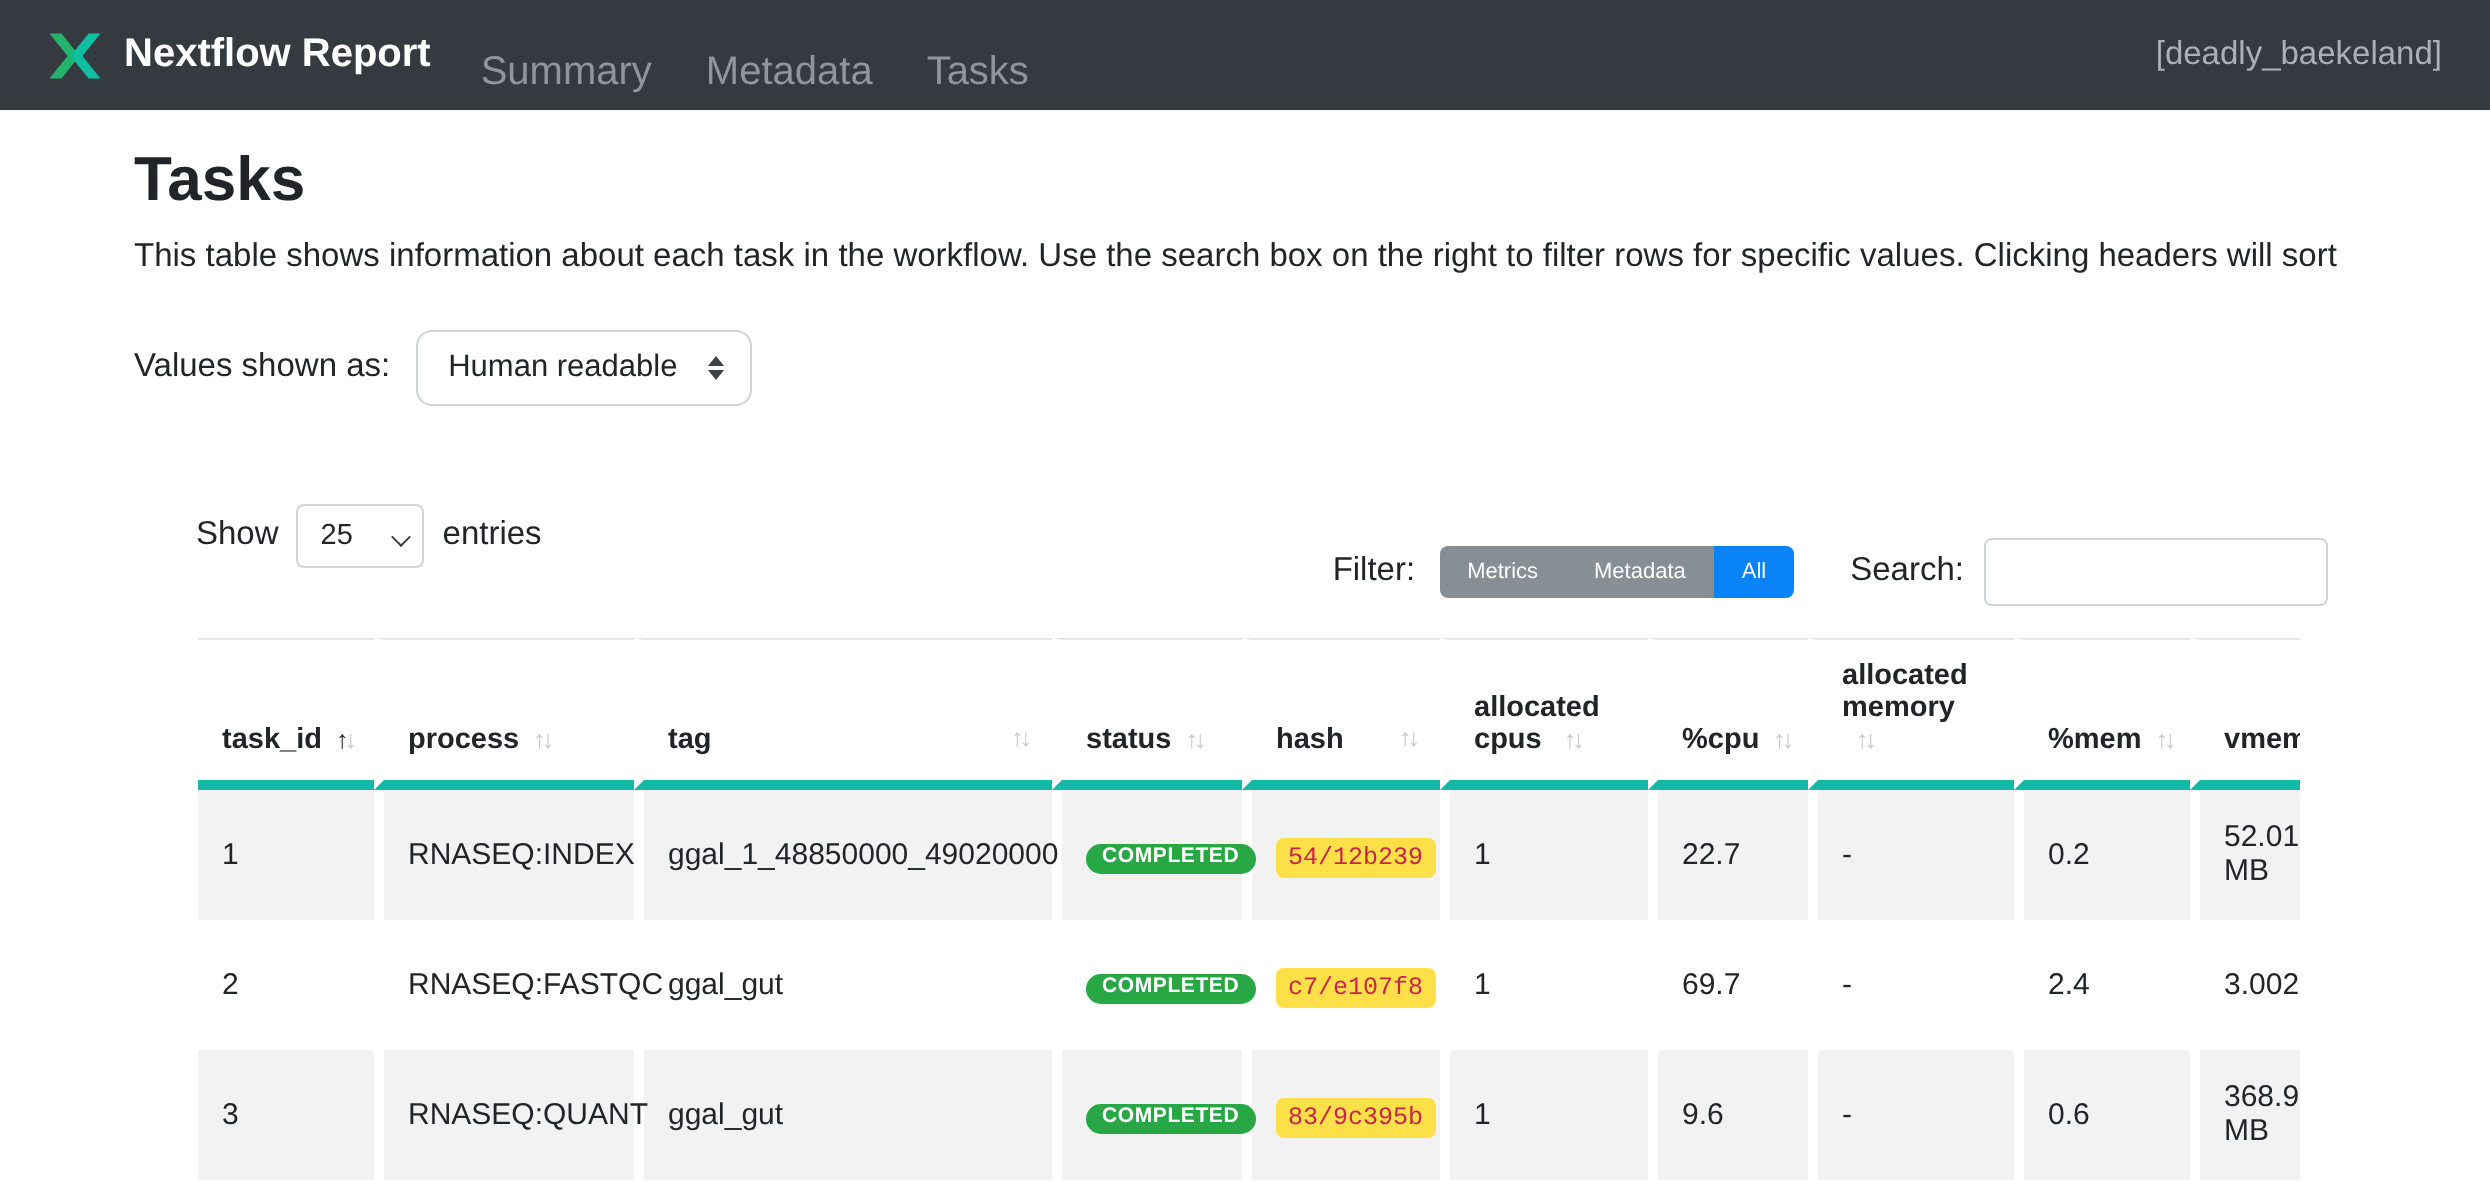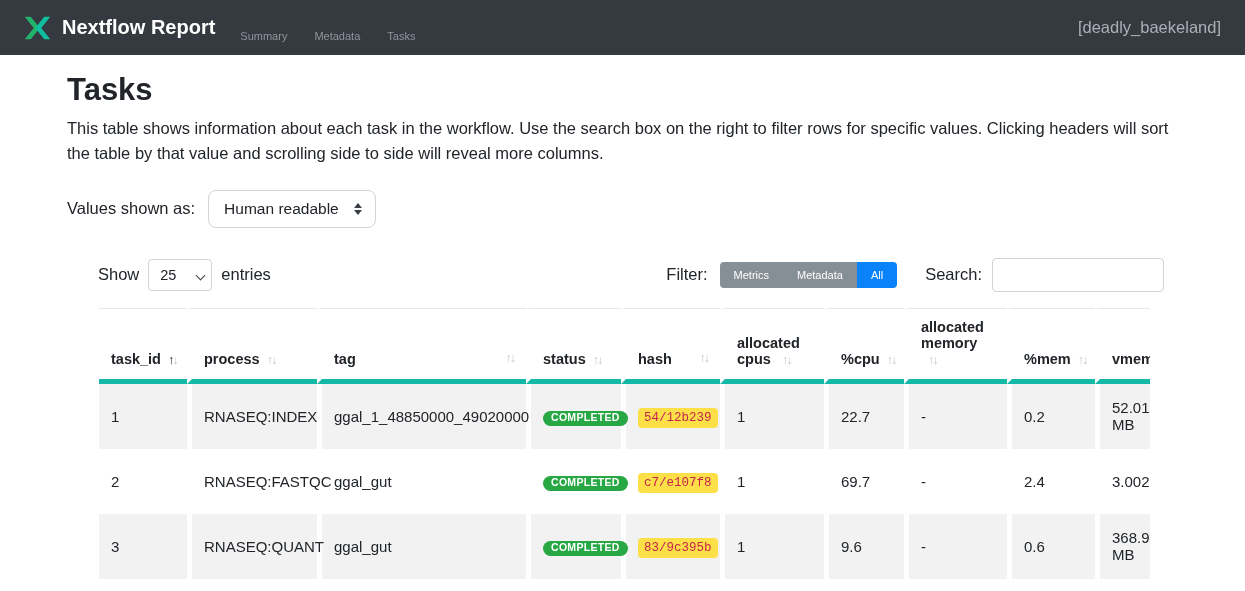--- a/index.html
+++ b/index.html
@@ -24,21 +24,21 @@
     display: flex; align-items: center; gap: 11px;
     color: #ffffff; font-size: 20px; font-weight: 600;
     cursor: pointer;
   }
   .brand svg { display: block; }
   .nav-links {
     display: flex; gap: 27px;
     margin-left: 25px;
   }
   .nav-link {
-    color: #8f959b; font-size: 11px; cursor: pointer; margin-top: 17px;
+    color: #8f959b; font-size: 20px; cursor: pointer; margin-top: 17px;
   }
   .run-name {
     margin-left: auto;
     color: #aab0b6; font-size: 16.5px;
   }
 
   
   .page-title {
     margin: 16px 0 6px 67px;
     font-size: 31px; font-weight: 700; line-height: 1.25;
@@ -88,21 +88,21 @@
     padding: 0 22px 0 11px;
     font-size: 14.5px; background: #fff; cursor: pointer;
   }
   .chev {
     position: absolute; right: 7px; top: 50%;
     transform: translateY(-42%) rotate(45deg);
     width: 7px; height: 7px;
     border-right: 1.8px solid #3b4045;
     border-bottom: 1.8px solid #3b4045;
   }
-  .right-group { display: flex; align-items: center; }
+  .right-group { display: flex; align-items: center; margin-top: 36px; }
   .filter-label { margin-right: 12px; }
   .btn-group { display: flex; }
   .btn {
     border: none; color: #fff; font-size: 11px;
     padding: 7px 14px; cursor: pointer;
     font-family: "Liberation Sans", sans-serif;
   }
   .btn.secondary { background: #868e96; }
   .btn.primary { background: #0b83f8; }
   .btn:first-child { border-radius: 4px 0 0 4px; }
@@ -180,21 +180,20 @@
     <span class="nav-link">Summary</span>
     <span class="nav-link">Metadata</span>
     <span class="nav-link">Tasks</span>
   </div>
   <span class="run-name">[deadly_baekeland]</span>
 </div>
 
 <h1 class="page-title">Tasks</h1>
 <div class="page-desc">
   <div>This table shows information about each task in the workflow. Use the search box on the right to filter rows for specific values. Clicking headers will sort</div>
-  <div>the table by that value and scrolling side to side will reveal more columns.</div>
 </div>
 
 <div class="values-row">
   <span>Values shown as:</span>
   <div class="fake-select">
     <span>Human readable</span>
     <span class="updown">
         <i class="u"></i>
         <i class="d"></i>
       </span>

